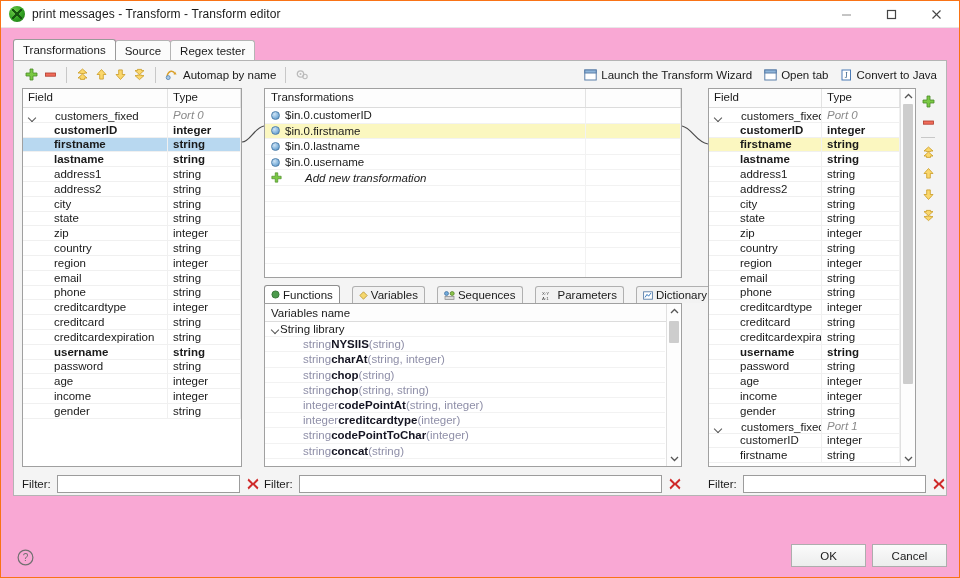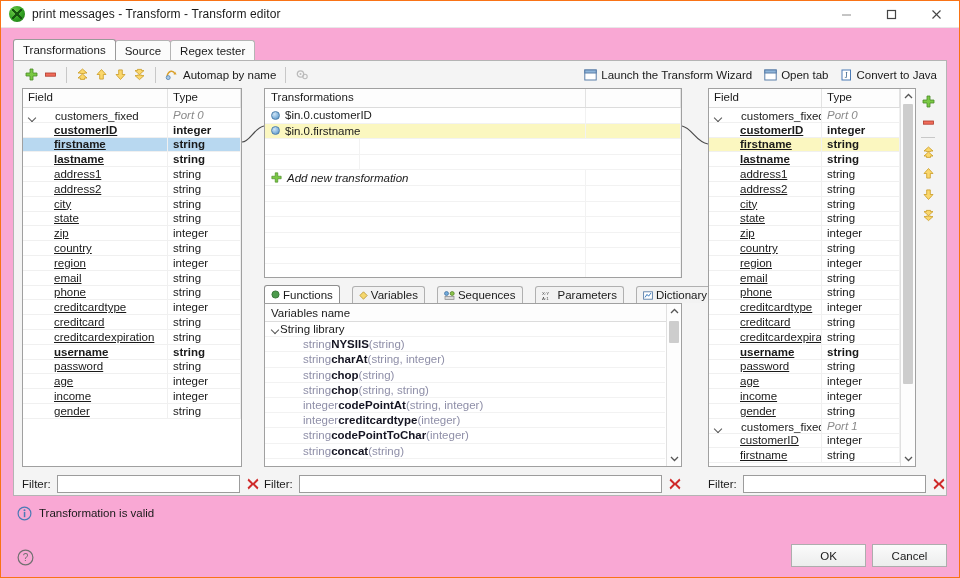--- a/index.html
+++ b/index.html
@@ -149,21 +149,21 @@
     height: 100%;
     display: flex; align-items: center;
     border-right: 1px solid #f0f0f0;
   }
   .grow.sel-blue { background: #b8d8f0; }
   .grow.sel-yellow { background: #fbf7c0; }
   .grow.bold { font-weight: bold; }
   .grow .port { color: #8a8a8a; font-style: italic; font-weight: normal; }
   .f-name { width: 145px; }
   .f-type { flex: 1; }
-  .f-name.indent { padding-left: 31px; text-decoration: underline; }
+  .f-name.indent { padding-left: 31px; }
   .f-name.group { padding-left: 5px; display: flex; align-items: flex-end; gap: 18px; }
   
   .col-right .f-name { width: 113px; }
   
   .chev {
     width: 9px; height: 9px; flex: none;
     position: relative;
   }
   .chev::after {
     content:""; position: absolute; left: 1px; top: 2px;
@@ -183,21 +183,21 @@
     display: flex; height: 15.6px; align-items: flex-start;
     border-bottom: 1px solid #f2f2f2;
   }
   .trow > .tr-c1 {
     display: flex; align-items: center; gap: 5px;
     padding-left: 6px; height: 100%;
     border-right: 1px solid #f2f2f2;
   }
   .trow > .tr-c2 { height: 100%; border-right: 1px solid #f2f2f2; }
   .trow.sel-yellow { background: #fbf7c0; }
-  .trow.add em { font-style: italic; }
+  .trow.add em { font-style: italic; margin-left: 18px; }
   .bullet {
     width: 9px; height: 9px; border-radius: 50%;
     background: radial-gradient(circle at 35% 32%, #cfe4f5 0%, #7fb2dc 60%, #4b7fad 100%);
     border: 1px solid #4f80ac; flex: none;
   }
   
   .inner-tabs {
     display: flex; align-items: flex-end;
     height: 19px; min-height: 19px;
     margin-top: 6px;
@@ -552,23 +552,31 @@
                 <div class="tr-c2"></div>
               </div>
               <div class="trow sel-yellow">
                 <div class="tr-c1">
                   <span class="bullet"></span>
                   <span>$in.0.firstname</span>
                 </div>
                 <div class="tr-c2"></div>
               </div>
               <div class="trow">
+                <div class="tr-c1">
+                  <span class="bullet"></span>
+                  <span>$in.0.lastname</span>
+                </div>
                 <div class="tr-c2"></div>
               </div>
               <div class="trow">
+                <div class="tr-c1">
+                  <span class="bullet"></span>
+                  <span>$in.0.username</span>
+                </div>
                 <div class="tr-c2"></div>
               </div>
               <div class="trow add">
                 <div class="tr-c1">
                   <span class="icon"><svg width="11" height="11" viewBox="0 0 13 13">
                       <path d="M5 1h3v4h4v3H8v4H5V8H1V5h4z" fill="#7ac943" stroke="#4a8a26" stroke-width=".8"></path>
                     </svg></span>
                   <em>Add new transformation</em>
                 </div>
                 <div class="tr-c2"></div>
@@ -902,30 +910,20 @@
                   <path d="M6.5 11.6L2 7.6h2.4V7h4.2v.6H11z" fill="#fbd76b" stroke="#c99a22" stroke-width=".8"></path>
                 </svg>
             </span>
           </div>
         </div>
       </div>
 
     </div>
   </div>
 
-  <div class="status">
-    <span class="icon">
-      <svg width="15" height="15" viewBox="0 0 15 15">
-          <circle cx="7.5" cy="7.5" r="6.4" fill="none" stroke="#4a7ab5" stroke-width="1.2"></circle>
-          <circle cx="7.5" cy="4.3" r="1" fill="#4a7ab5"></circle>
-          <rect x="6.8" y="6" width="1.5" height="5.2" fill="#4a7ab5"></rect>
-        </svg>
-    </span>
-    <span>Transformation is valid</span>
-  </div>
 
   <div class="footer">
     <span class="help-btn">
       <svg width="17" height="17" viewBox="0 0 17 17">
           <circle cx="8.5" cy="8.5" r="7.4" fill="none" stroke="#707070" stroke-width="1.2"></circle>
           <text x="8.5" y="12.2" font-size="10" text-anchor="middle" fill="#707070" font-family="sans-serif">?</text>
         </svg>
     </span>
     <div class="footer-btns">
       <div class="btn">OK</div>

